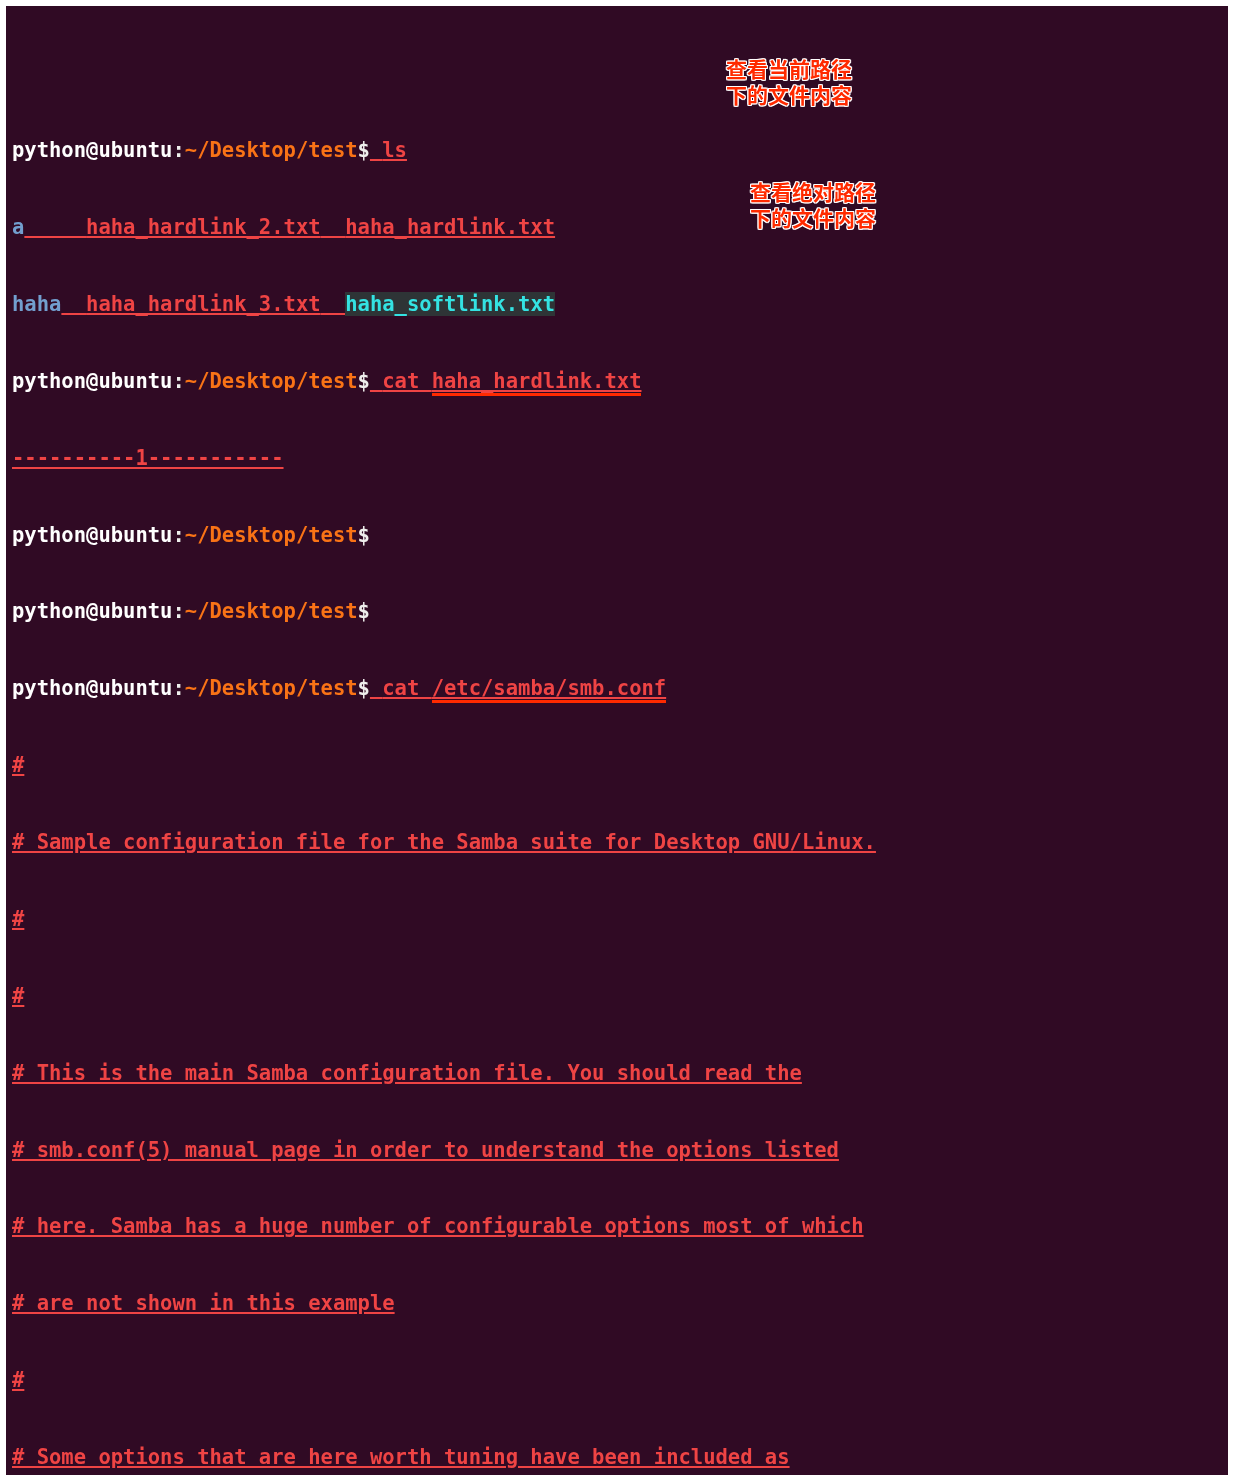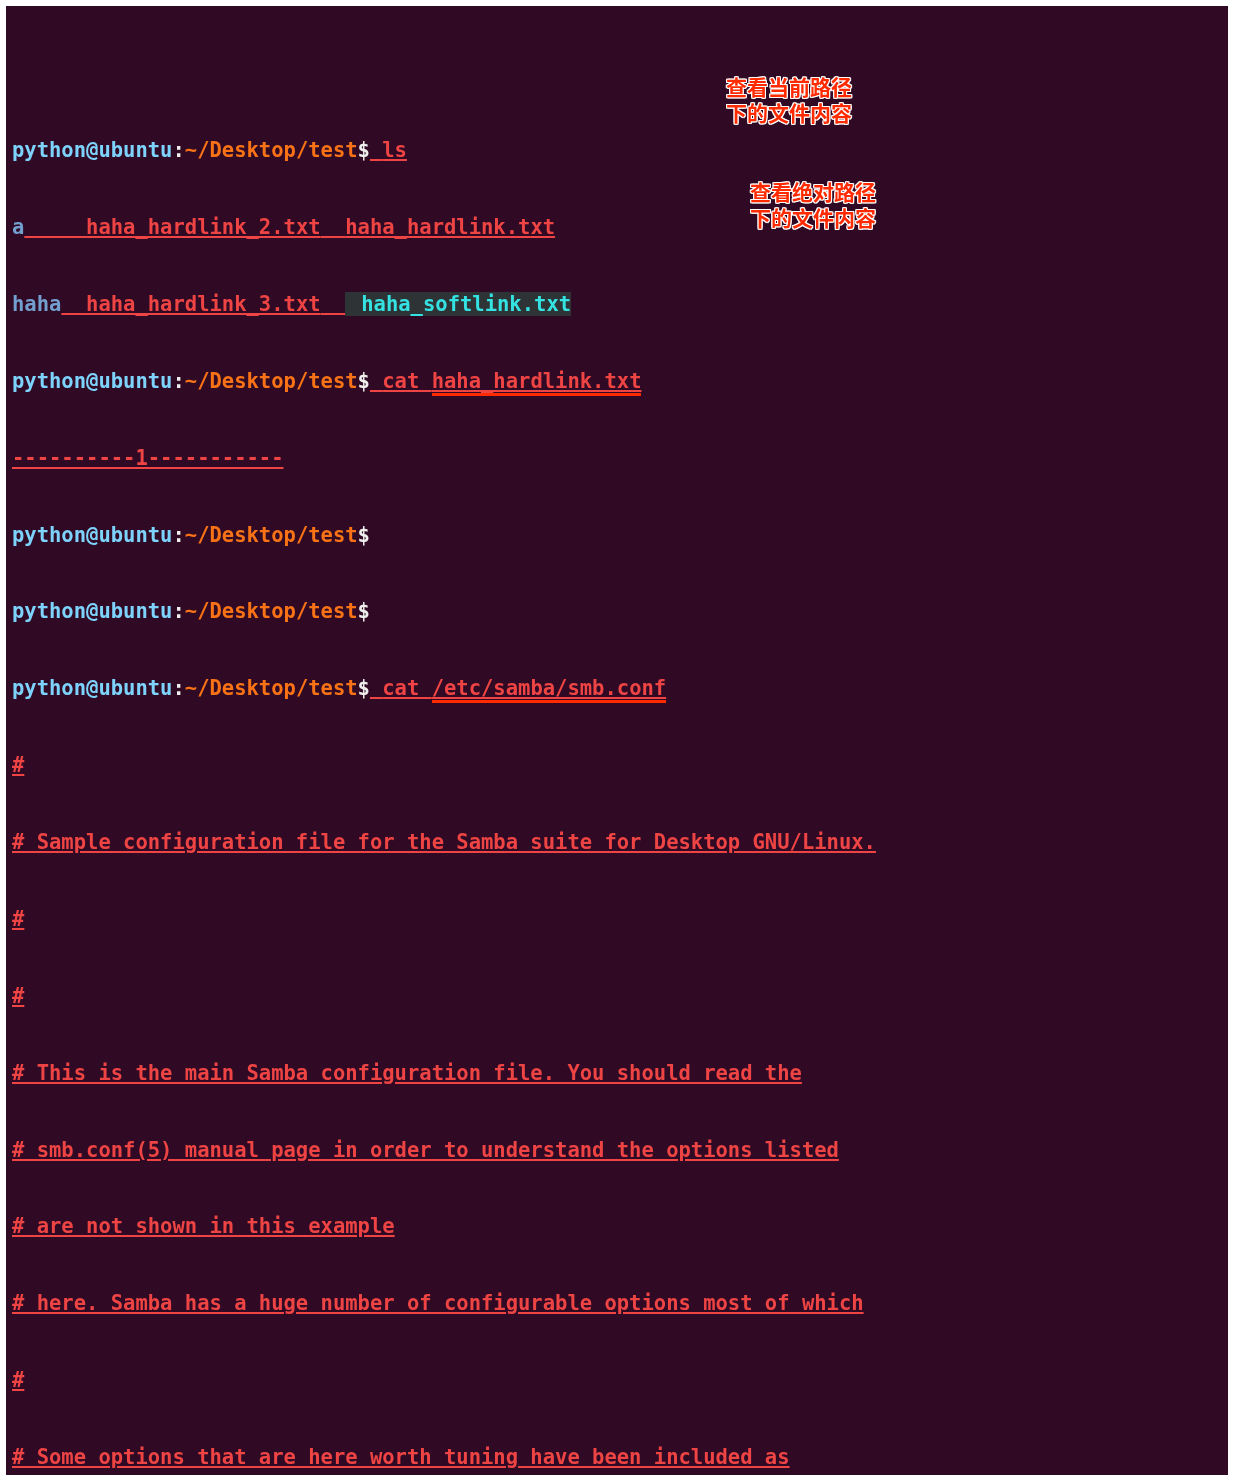--- a/index.html
+++ b/index.html
@@ -14,63 +14,63 @@
   }
   .terminal {
     background: #300a24;
     color: #eeeeec;
     padding: 4px 6px;
     white-space: pre;
     position: relative;
     overflow: hidden;
   }
   .line { position: relative; display:block; }
-  .user { color: #7dd3fc; }
+  .user { color: #ffffff; }
   .path { color: #f97316; }
   .colon { color: #eeeeec; }
   .dollar { color: #eeeeec; }
   .dir { color: #729fcf; }
-  .sym { color: #34e2e2; background: #2e3436; padding-left: 16px; }
+  .sym { color: #34e2e2; background: #2e3436; }
   .plain { color: #ef4444; text-decoration: underline; }
   .underline-red { border-bottom: 3px solid #ff2a00; padding-bottom: 0px; }
   .annot {
     position: absolute;
     color: #ff2a00;
     font-family: "Microsoft YaHei","PingFang SC","Noto Sans CJK SC",sans-serif;
     font-weight: 700;
     font-size: 21px;
     text-shadow:
       -1px -1px 0 #fff, 1px -1px 0 #fff, -1px 1px 0 #fff, 1px 1px 0 #fff,
       0 -1px 0 #fff, 0 1px 0 #fff, -1px 0 0 #fff, 1px 0 0 #fff;
     line-height: 1.25;
     white-space: pre-line;
     pointer-events: none;
   }
 </style>
 </head>
 <body>
 
 <div class="terminal">
-  <div class="annot" style="top:67px; left:720px;">查看当前路径
+  <div class="annot" style="top:49px; left:720px;">查看当前路径
 下的文件内容</div>
   <div class="annot" style="top:172px; left:744px;">查看绝对路径
 下的文件内容</div>
 
   <span class="line"><span class="user">python@ubuntu</span><span class="colon">:</span><span class="path">~/Desktop/test</span><span class="dollar">$</span><span class="plain"> </span><span class="plain">ls</span></span>
   <span class="line"><span class="dir">a</span><span class="plain">     </span><span class="plain">haha_hardlink_2.txt</span><span class="plain">  </span><span class="plain">haha_hardlink.txt</span></span>
   <span class="line"><span class="dir">haha</span><span class="plain">  </span><span class="plain">haha_hardlink_3.txt</span><span class="plain">  </span><span class="sym">haha_softlink.txt</span></span>
   <span class="line"><span class="user">python@ubuntu</span><span class="colon">:</span><span class="path">~/Desktop/test</span><span class="dollar">$</span><span class="plain"> </span><span class="plain">cat </span><span class="plain underline-red">haha_hardlink.txt</span></span>
   <span class="line"><span class="plain">----------1-----------</span></span>
   <span class="line"><span class="user">python@ubuntu</span><span class="colon">:</span><span class="path">~/Desktop/test</span><span class="dollar">$</span></span>
   <span class="line"><span class="user">python@ubuntu</span><span class="colon">:</span><span class="path">~/Desktop/test</span><span class="dollar">$</span></span>
   <span class="line"><span class="user">python@ubuntu</span><span class="colon">:</span><span class="path">~/Desktop/test</span><span class="dollar">$</span><span class="plain"> </span><span class="plain">cat </span><span class="plain underline-red">/etc/samba/smb.conf</span></span>
   <span class="line"><span class="plain">#</span></span>
   <span class="line"><span class="plain"># Sample configuration file for the Samba suite for Desktop GNU/Linux.</span></span>
   <span class="line"><span class="plain">#</span></span>
   <span class="line"><span class="plain">#</span></span>
   <span class="line"><span class="plain"># This is the main Samba configuration file. You should read the</span></span>
   <span class="line"><span class="plain"># smb.conf(5) manual page in order to understand the options listed</span></span>
+  <span class="line"><span class="plain"># here. Samba has a huge number of configurable options most of which</span></span>
   <span class="line"><span class="plain"># are not shown in this example</span></span>
-  <span class="line"><span class="plain"># here. Samba has a huge number of configurable options most of which</span></span>
   <span class="line"><span class="plain">#</span></span>
   <span class="line"><span class="plain"># Some options that are here worth tuning have been included as</span></span>
   
 </div>
 
 </body></html>

